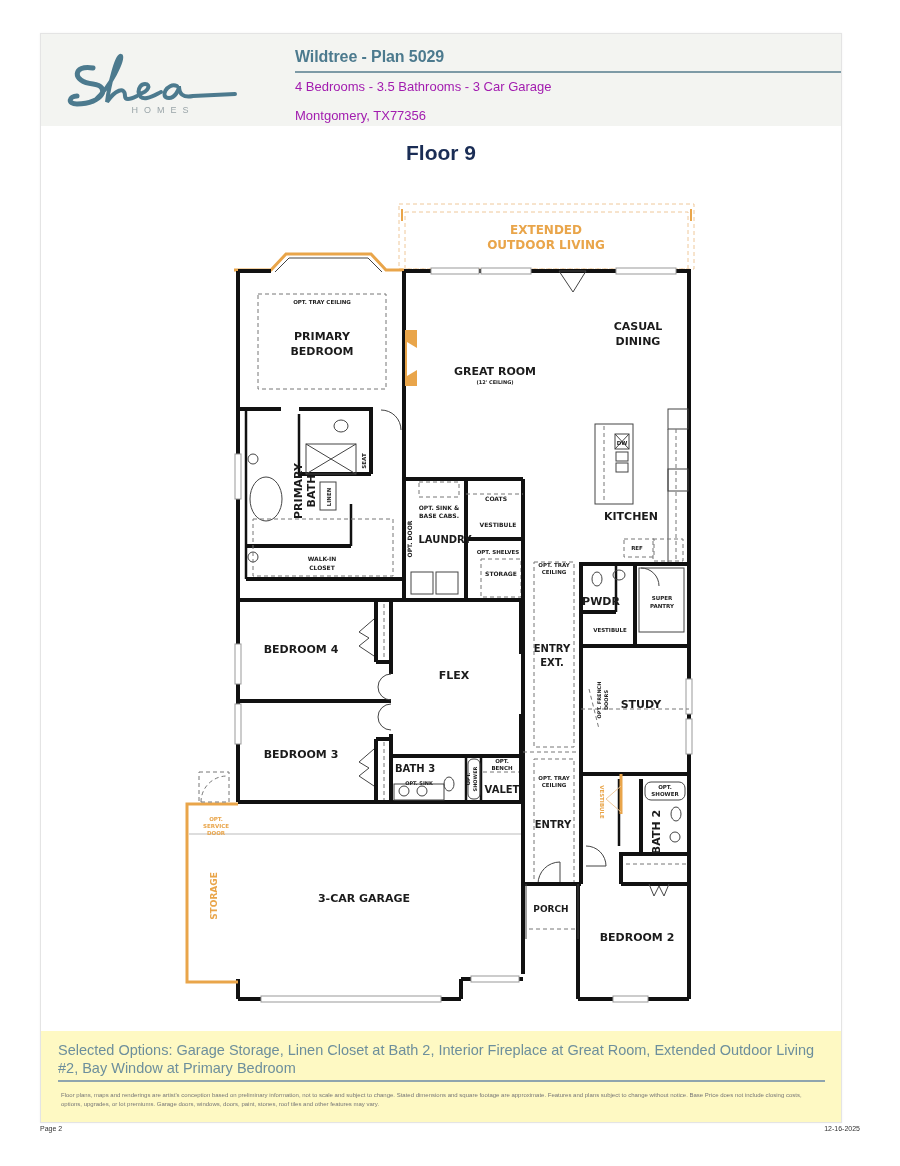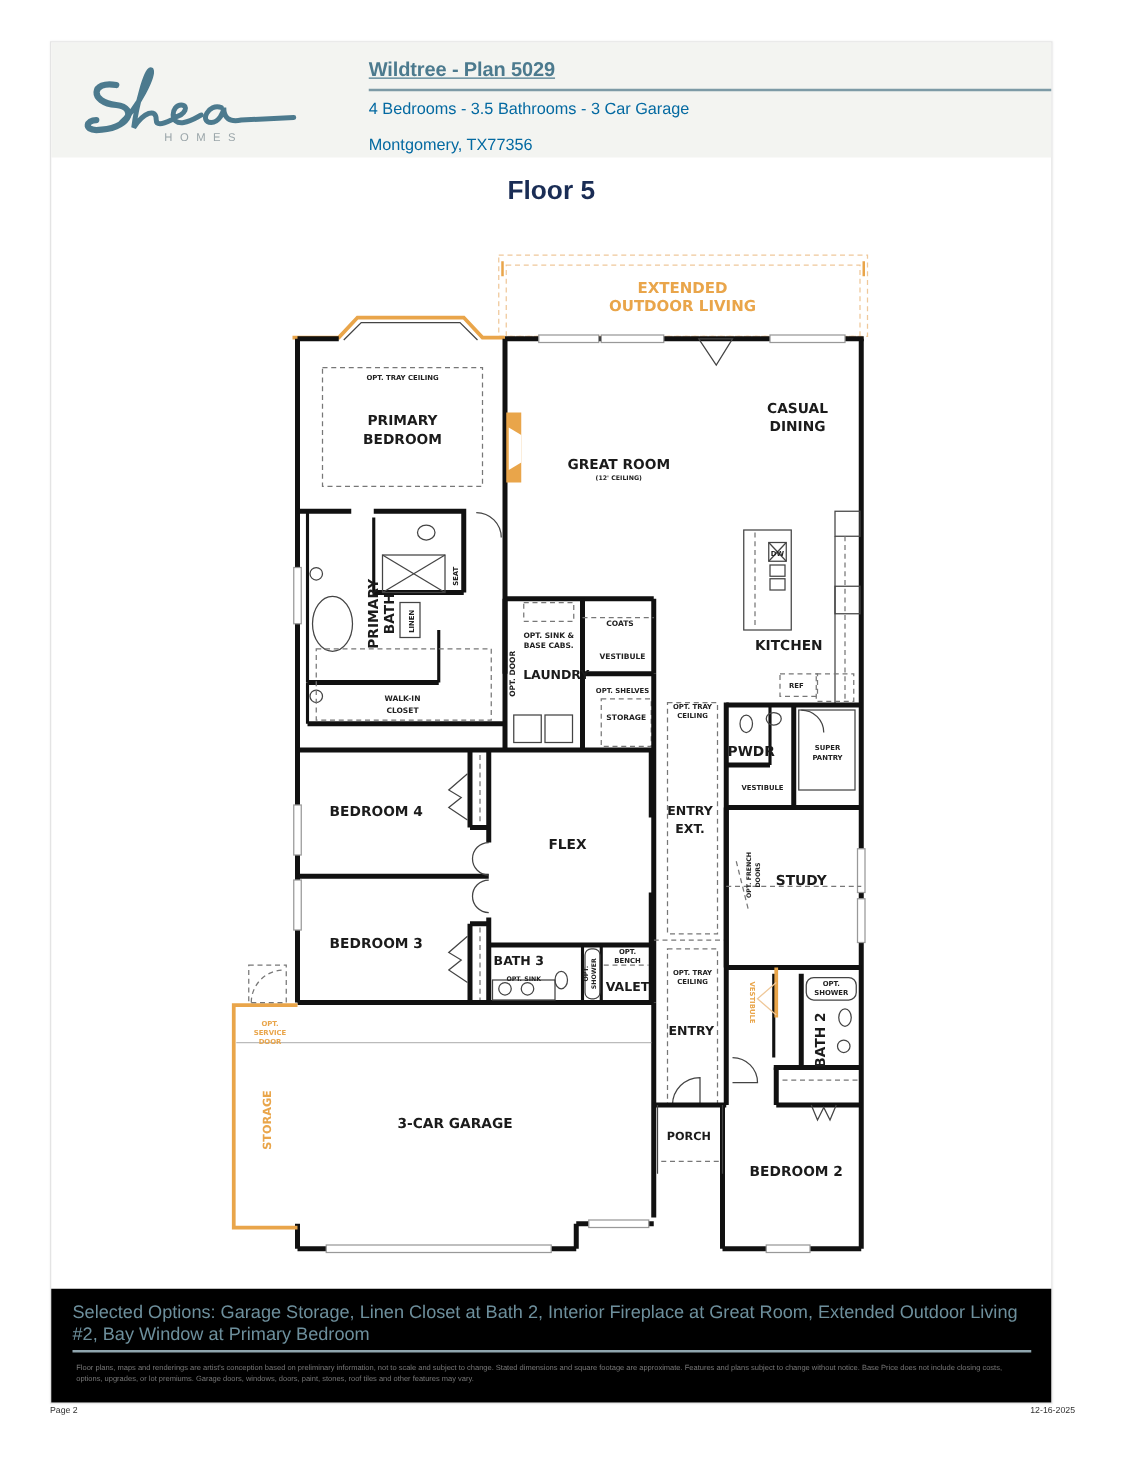--- a/index.html
+++ b/index.html
@@ -1,26 +1,26 @@
 <!DOCTYPE html>
 <html><head>
 <meta charset="utf-8">
 <style>
   html, body { margin: 0; padding: 0; background: #ffffff; }
   body { width: 900px; height: 1166px; position: relative; overflow: hidden; font-family: "Liberation Sans", sans-serif; }
   .page { position: absolute; left: 40px; top: 33px; width: 800px; height: 1088px; background: #ffffff; border: 1px solid #e4e4e4; box-shadow: 0 0 2px rgba(0,0,0,0.06); }
   .header { position: absolute; left: 0; top: 0; width: 800px; height: 92px; background: #f3f4f1; }
   .logo { position: absolute; left: 22px; top: 12px; width: 180px; height: 70px; }
   .title-block { position: absolute; left: 254px; top: 14px; width: 546px; }
-  .plan-title { font-size: 16px; font-weight: bold; color: #4c7a8e; letter-spacing: -0.1px; text-decoration: underline; }
+  .plan-title { font-size: 16px; font-weight: bold; color: #4c7a8e; letter-spacing: -0.1px; }
   .title-rule { height: 0; border-top: 2px solid #7d9aa6; margin-top: 5px; width: 546px; }
-  .subtitle { font-size: 13px; color: #0369a1; margin-top: 5px; line-height: 17px; }
+  .subtitle { font-size: 13px; color: #a21caf; margin-top: 5px; line-height: 17px; }
   .floor-title { position: absolute; left: 0; width: 800px; top: 107px; text-align: center; font-size: 21px; font-weight: bold; color: #1a2d55; }
   .plan { position: absolute; left: 0; top: 0; }
-  .footer { position: absolute; left: 0; top: 997px; width: 800px; height: 91px; background: #000000; }
+  .footer { position: absolute; left: 0; top: 997px; width: 800px; height: 91px; background: #fef9c3; }
   .options { position: absolute; left: 17px; top: 10px; width: 770px; font-size: 14.5px; line-height: 18px; color: #6d8f9c; }
   .footer-rule { position: absolute; left: 17px; top: 49px; width: 767px; border-top: 2px solid #8fa5ae; }
   .disclaimer { position: absolute; left: 20px; top: 60px; width: 760px; font-size: 6px; line-height: 9px; color: #777; }
   .page-num { position: absolute; left: 40px; top: 1125px; font-size: 7px; color: #333; }
   .date { position: absolute; right: 40px; top: 1125px; font-size: 7px; color: #333; }
   .room-label { font-family: "DejaVu Sans", sans-serif; font-weight: bold; fill: #1b1b1b; }
   .small-label { font-family: "DejaVu Sans", sans-serif; font-weight: bold; fill: #222; }
   .opt-label { font-family: "DejaVu Sans", sans-serif; font-weight: bold; fill: #e9a54a; }
 </style>
 </head>
@@ -37,21 +37,21 @@
       <text x="100" y="67" text-anchor="middle" font-family="Liberation Sans, sans-serif" font-size="9" letter-spacing="6" fill="#9aa5a9">HOMES</text>
     </svg>
     <div class="title-block">
       <div class="plan-title">Wildtree - Plan 5029</div>
       <div class="title-rule"></div>
       <div class="subtitle">4 Bedrooms - 3.5 Bathrooms - 3 Car Garage</div>
       <div class="subtitle" style="margin-top:12px">Montgomery, TX77356</div>
     </div>
   </div>
 
-  <div class="floor-title">Floor 5</div>
+  <div class="floor-title">Floor 9</div>
 
   <svg class="plan" width="800" height="1000" viewBox="0 0 800 1000">
     <defs>
       <style>
         .w { stroke: #111; stroke-width: 4; fill: none; }
         .wt { stroke: #111; stroke-width: 2.5; fill: none; }
         .thin { stroke: #444; stroke-width: 1; fill: none; }
         .dash { stroke: #777; stroke-width: 1; fill: none; stroke-dasharray: 4 3; }
         .odash { stroke: #efc89a; stroke-width: 1; fill: none; stroke-dasharray: 4 3; }
         .ow { stroke: #e9a54a; stroke-width: 3; fill: none; }

